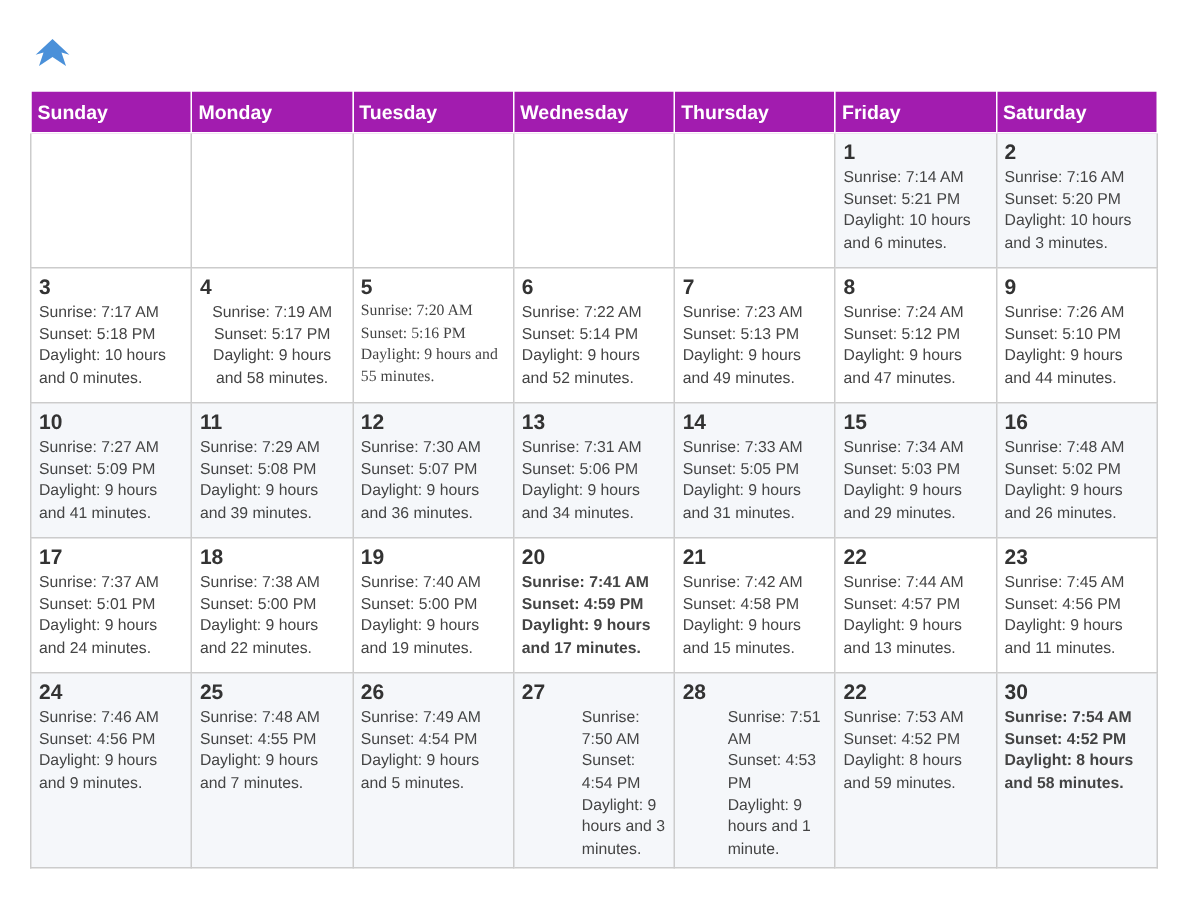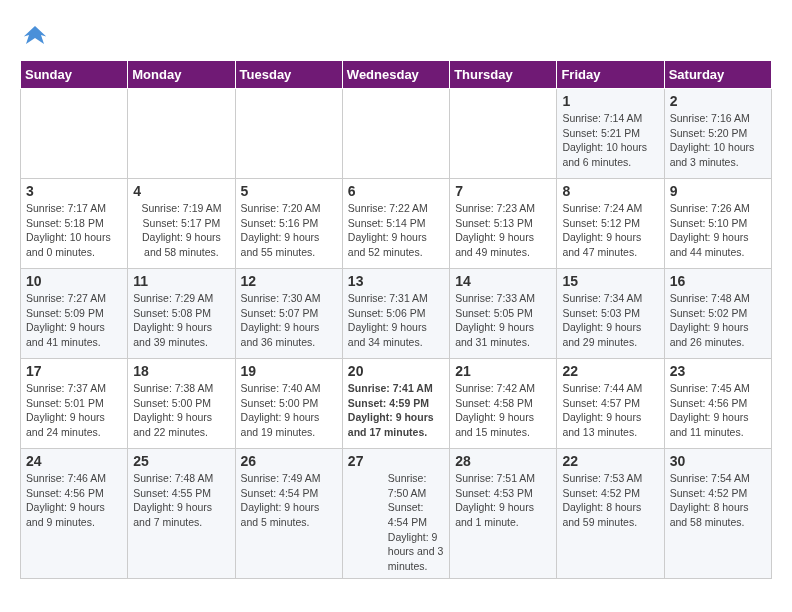--- a/index.html
+++ b/index.html
@@ -42,21 +42,21 @@
     .subtitle {
       font-size: 15px;
       color: #555;
     }
     .calendar {
       width: 100%;
       border-collapse: collapse;
       table-layout: fixed;
     }
     .calendar thead tr th {
-      background: #701a75;
+      background: #a21caf;
       color: #fff;
       font-size: 13px;
       font-weight: bold;
       padding: 6px 4px;
       text-align: left;
       border: 1px solid #fff;
       margin-left: 13px;
     }
     .calendar tbody tr td {
       border: 1px solid #ccc;
@@ -148,21 +148,21 @@
 Daylight: 10 hours and 0 minutes.</div>
         </td>
         <td>
           <span class="day-number">4</span>
           <div class="day-info" style="white-space: pre-line; text-align: center;">Sunrise: 7:19 AM
 Sunset: 5:17 PM
 Daylight: 9 hours and 58 minutes.</div>
         </td>
         <td>
           <span class="day-number">5</span>
-          <div class="day-info" style="white-space: pre-line;">Sunrise: 7:20 AM
+          <div class="day-info" style="white-space: pre-line; font-family: Liberation Serif, serif;">Sunrise: 7:20 AM
 Sunset: 5:16 PM
 Daylight: 9 hours and 55 minutes.</div>
         </td>
         <td>
           <span class="day-number">6</span>
           <div class="day-info" style="white-space: pre-line;">Sunrise: 7:22 AM
 Sunset: 5:14 PM
 Daylight: 9 hours and 52 minutes.</div>
         </td>
         <td>
@@ -292,31 +292,31 @@
 Daylight: 9 hours and 5 minutes.</div>
         </td>
         <td>
           <span class="day-number">27</span>
           <div class="day-info" style="white-space: pre-line; margin-left: 40px;">Sunrise: 7:50 AM
 Sunset: 4:54 PM
 Daylight: 9 hours and 3 minutes.</div>
         </td>
         <td>
           <span class="day-number">28</span>
-          <div class="day-info" style="white-space: pre-line;">Sunrise: 7:51 AM
+          <div class="day-info" style="white-space: pre-line; margin-left: 30px;">Sunrise: 7:51 AM
 Sunset: 4:53 PM
 Daylight: 9 hours and 1 minute.</div>
         </td>
         <td>
           <span class="day-number">22</span>
           <div class="day-info" style="white-space: pre-line;">Sunrise: 7:53 AM
 Sunset: 4:52 PM
 Daylight: 8 hours and 59 minutes.</div>
         </td>
         <td>
           <span class="day-number">30</span>
-          <div class="day-info" style="white-space: pre-line;">Sunrise: 7:54 AM
+          <div class="day-info" style="white-space: pre-line; font-weight: bold;">Sunrise: 7:54 AM
 Sunset: 4:52 PM
 Daylight: 8 hours and 58 minutes.</div>
         </td>
       </tr>
     </tbody>
 </table>
 
 </body></html>

